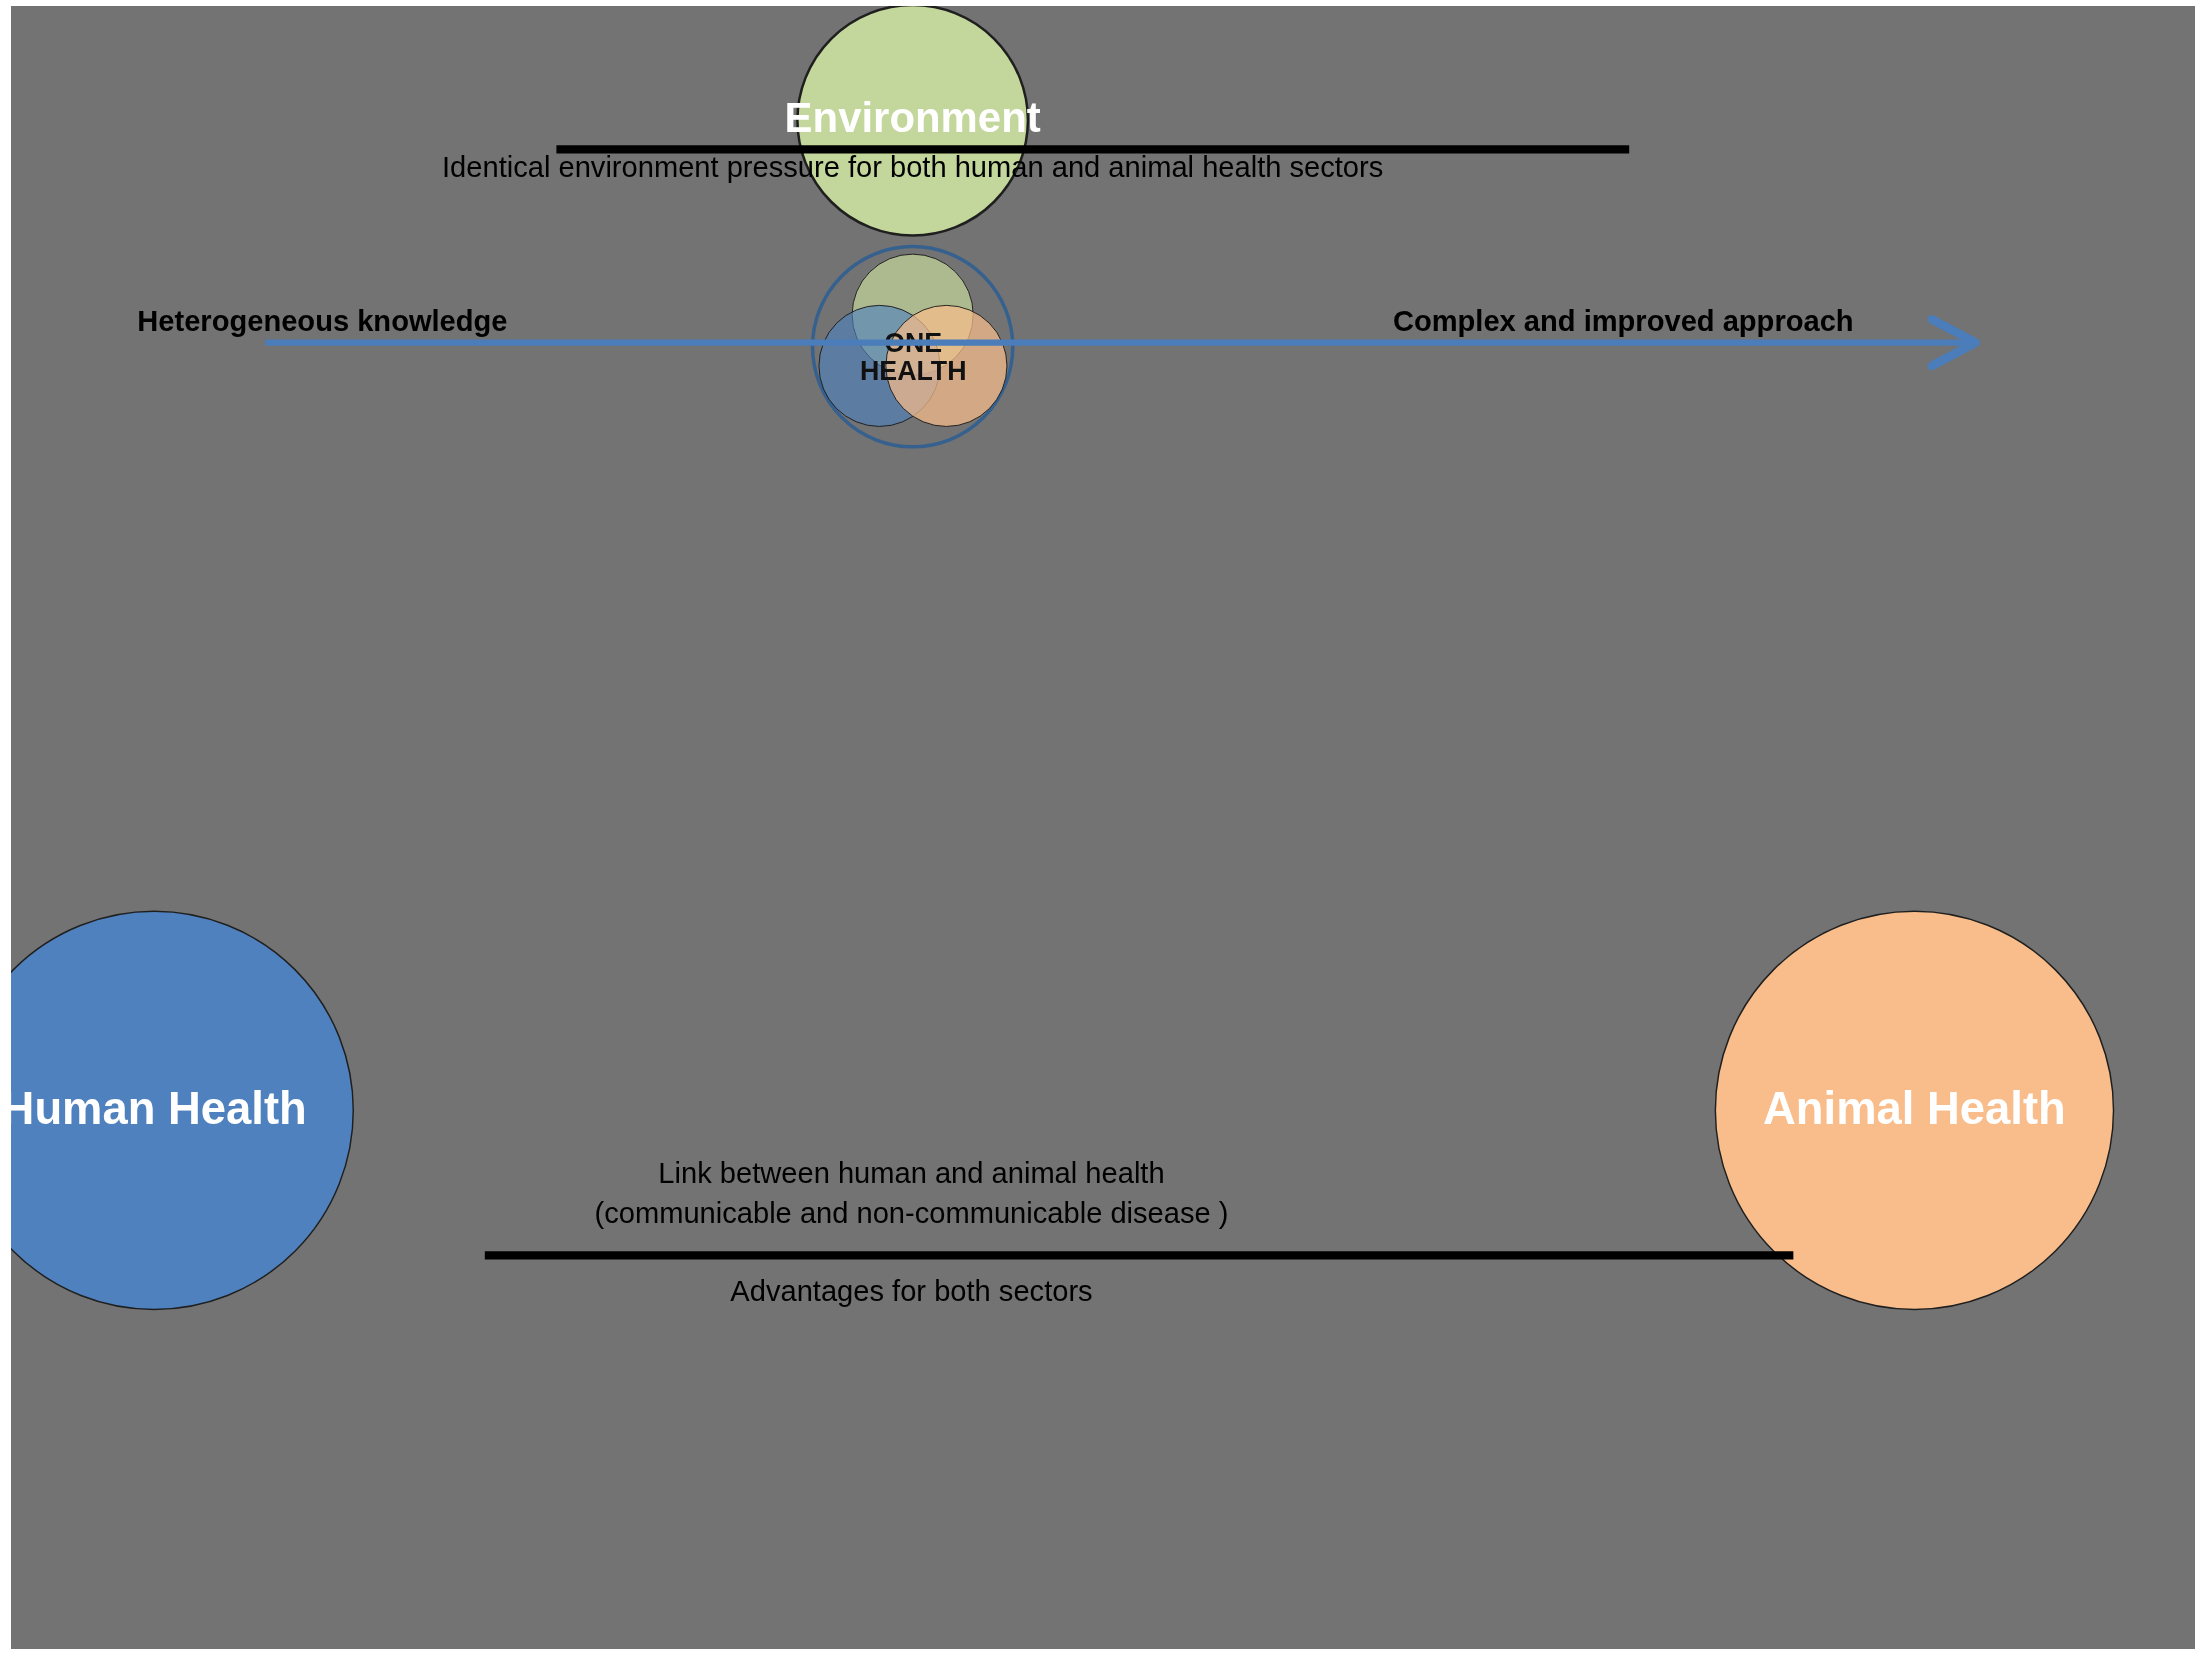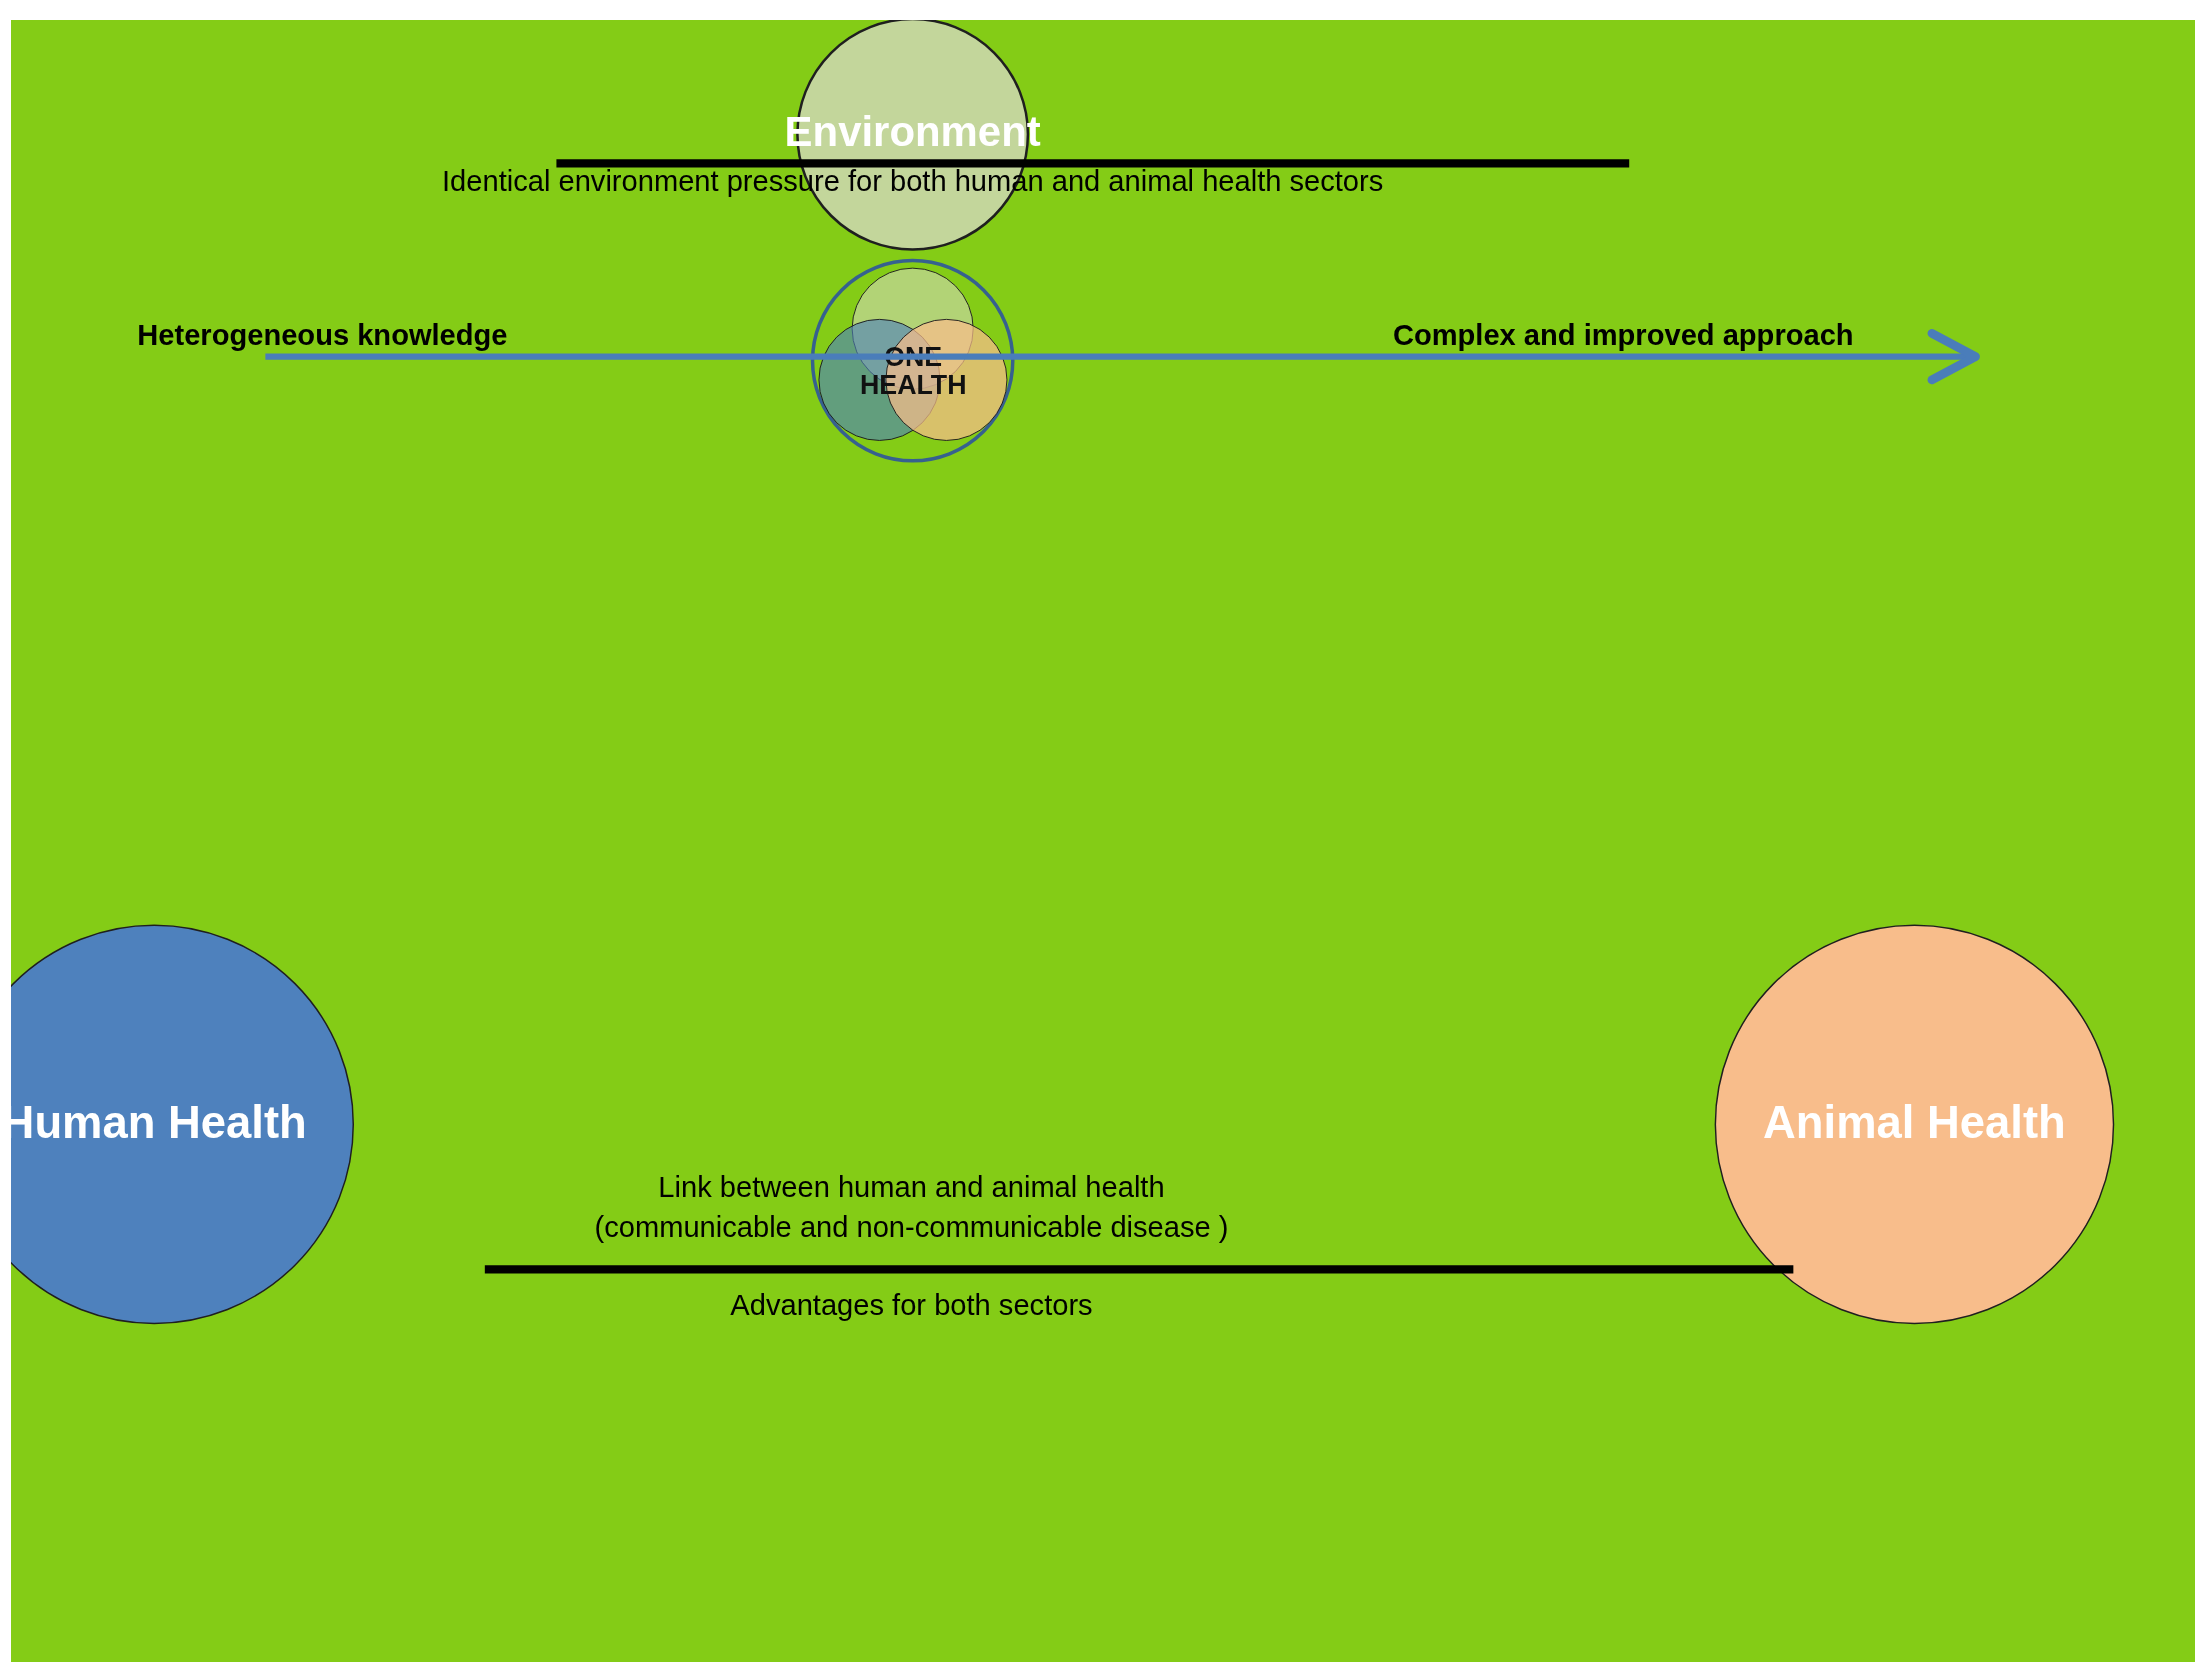--- a/index.html
+++ b/index.html
@@ -10,24 +10,24 @@
   }
   body {
     width: 2205px;
     height: 1663px;
     overflow: hidden;
     font-family: "Liberation Sans", sans-serif;
   }
   #canvas {
     position: absolute;
     left: 10.5px;
-    top: 20px;
+    top: 6px;
     width: 2184px;
     height: 1643px;
-    background: #84cc16;
+    background: #737373;
     text-align: right;
   }
   #diagram-svg {
     position: absolute;
     left: 0;
     top: 0;
     width: 2184px;
     height: 1643px;
     display: block;
   }

